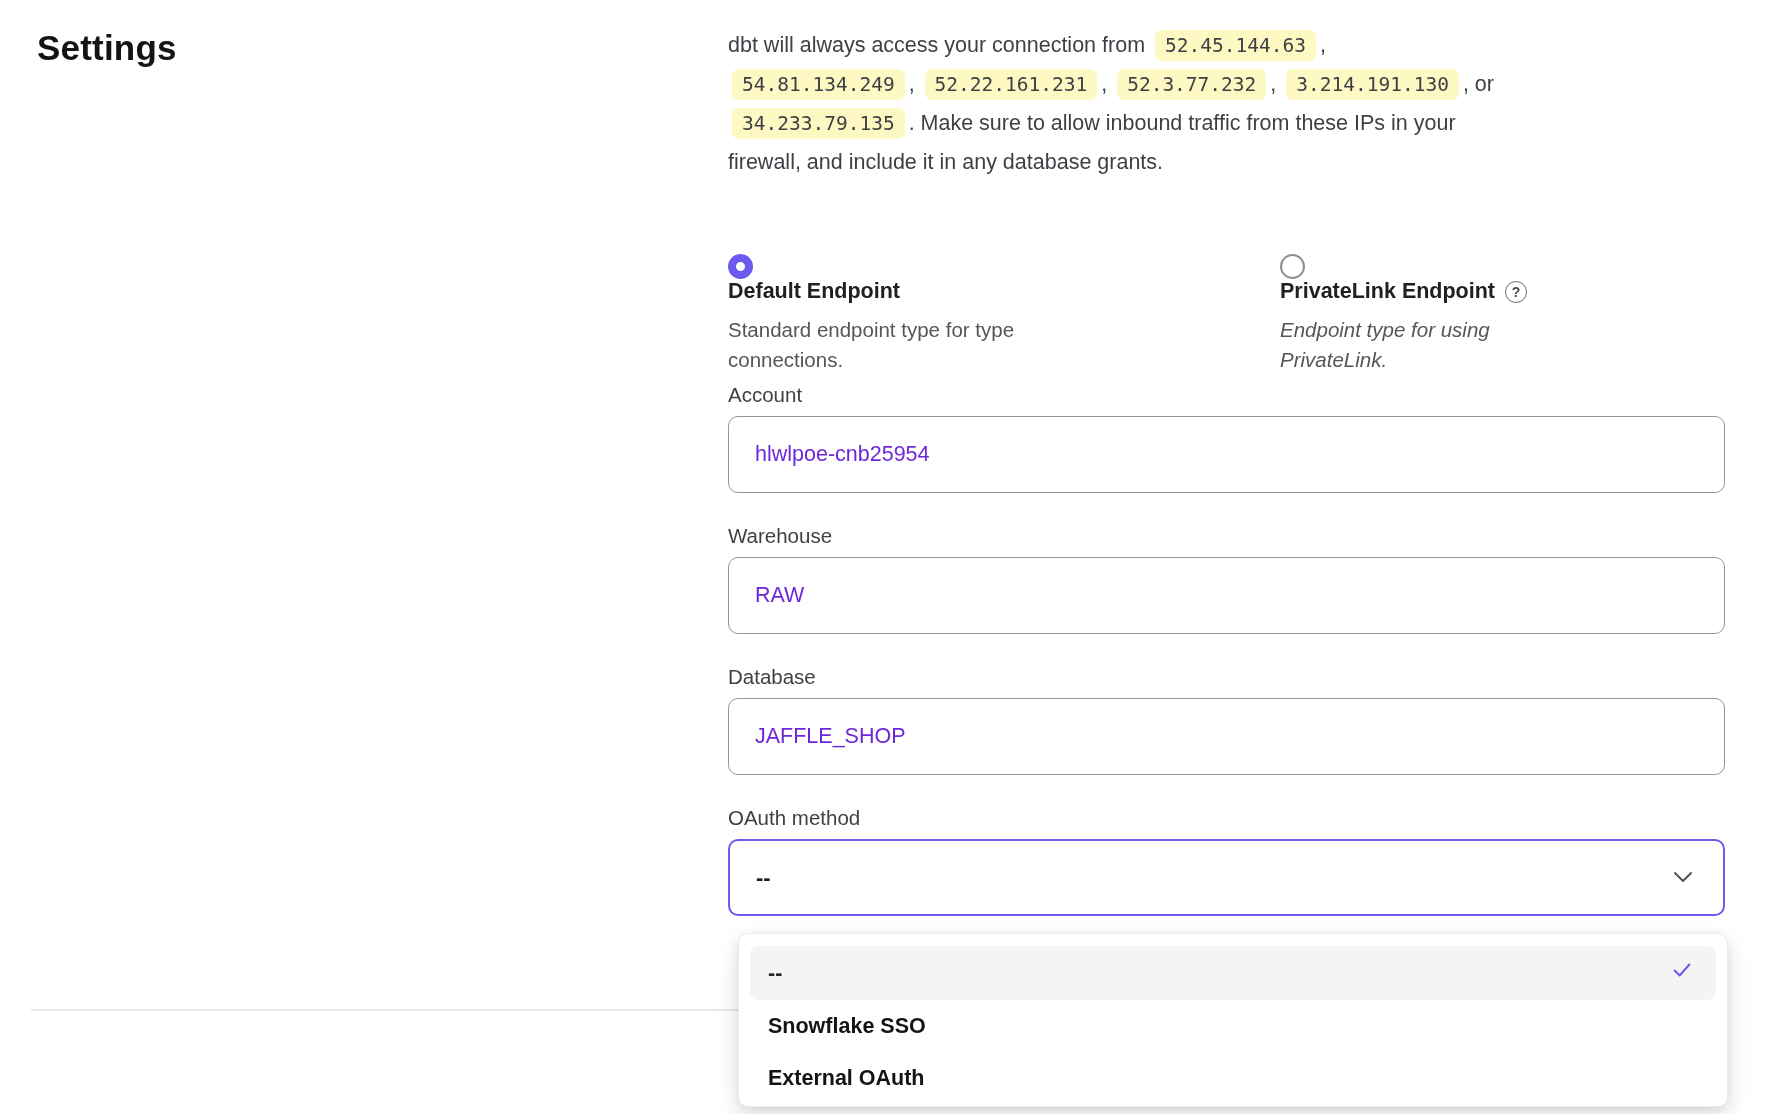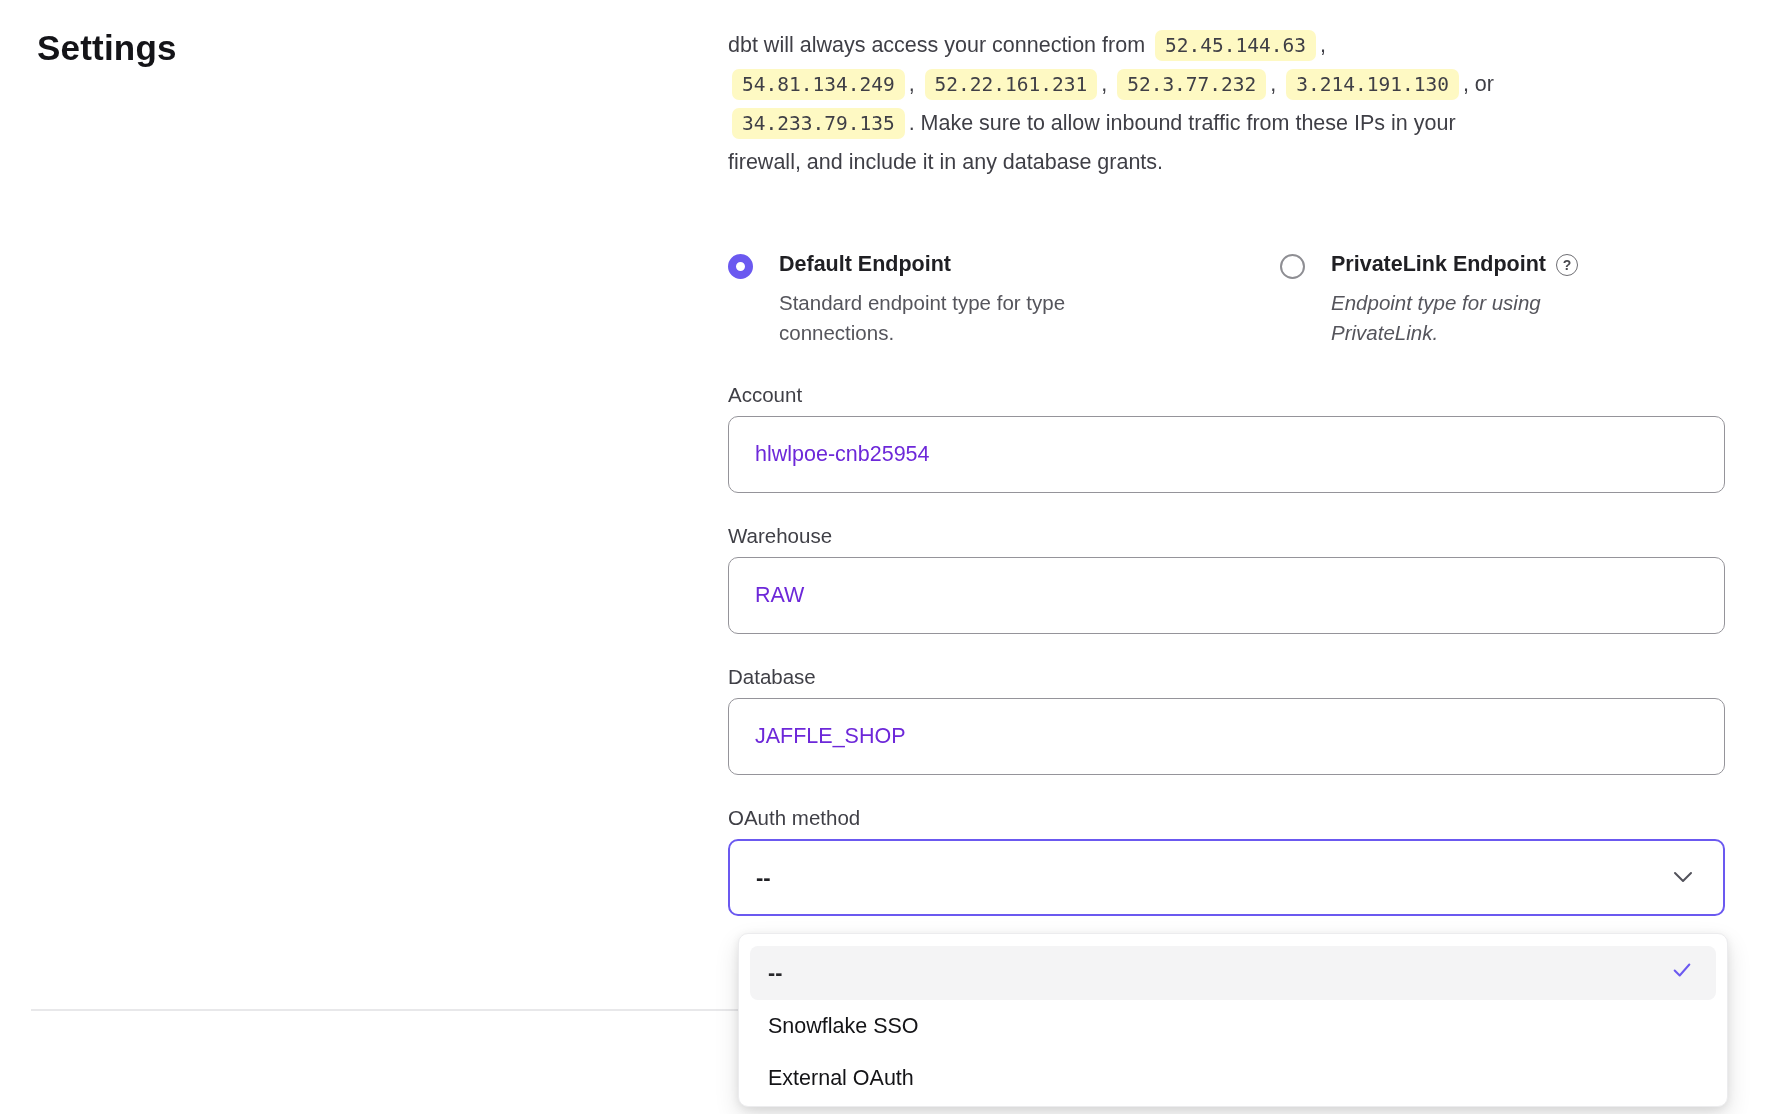--- a/index.html
+++ b/index.html
@@ -12,21 +12,21 @@
   .divider { position:absolute; left:31px; top:1009px; width:707px; height:2px; background:#E8E8EA; }
 
   
   .intro { position:absolute; left:728px; top:26px; width:980px; font-size:21.5px; line-height:39px; color:#3F3F46; }
   .intro .line { white-space:nowrap; }
   .chip { display:inline-block; font-family:"DejaVu Sans Mono", monospace; font-size:19.5px; color:#3F3F46;
           background:#fef9c3; border-radius:7px; padding:2px 10px; margin:0 4px; line-height:27px; }
 
   
   .endpoints { position:absolute; left:728px; top:252px; width:1000px; height:120px; }
-  .endpoint-card { position:absolute; top:0; display:flex; align-items:flex-start; }
+  .endpoint-card { position:absolute; top:0; display:flex; align-items:flex-start;flex-direction:column; }
   .endpoint-card.second { left:552px; }
   .radio { width:25px; height:25px; border-radius:50%; flex:0 0 25px; margin-top:2px; margin-right:26px; cursor:pointer; }
   .radio.selected { border:8px solid #6B59F0; background:#ffffff; }
   .radio.unselected { border:2px solid #8E8E93; background:#ffffff; }
   .endpoint-text { display:flex; flex-direction:column; }
   .endpoint-title { font-size:21.5px; font-weight:700; color:#202024; white-space:nowrap; display:flex; align-items:center; }
   .endpoint-desc { margin-top:11px; font-size:20.5px; line-height:30px; color:#55555C; }
   .endpoint-card.first .endpoint-desc { width:330px; }
   .endpoint-card.second .endpoint-desc { width:250px;font-style:italic; }
   .help-icon { display:inline-flex; align-items:center; justify-content:center; width:22px; height:22px;
@@ -46,21 +46,21 @@
   .chevron { position:absolute; right:30px; top:50%; transform:translateY(-50%); }
 
   
   .dropdown { position:absolute; left:738px; top:933px; width:990px; height:174px; background:#ffffff;
               border-radius:10px; border:1px solid #ECECEE;
               box-shadow:0 10px 25px rgba(0,0,0,0.12), 0 2px 8px rgba(0,0,0,0.08);
               padding:12px 11px 0 11px; }
   .option { display:flex; align-items:center; font-size:21.5px; color:#141417; cursor:pointer; }
   .option.highlighted { height:54px; background:#F4F4F5; border-radius:8px; padding:0 22px 0 18px;
                         font-weight:600; color:#27272A; }
-  .option.plain { height:52px; padding:0 18px; font-weight:400; }
+  .option.plain { height:52px; padding:0 18px; font-weight:700; }
   .option .check { margin-left:auto; }
 </style>
 </head>
 <body>
 
 <div class="canvas">
 
   <h1 class="page-title">Settings</h1>
   <div class="divider"></div>
 

